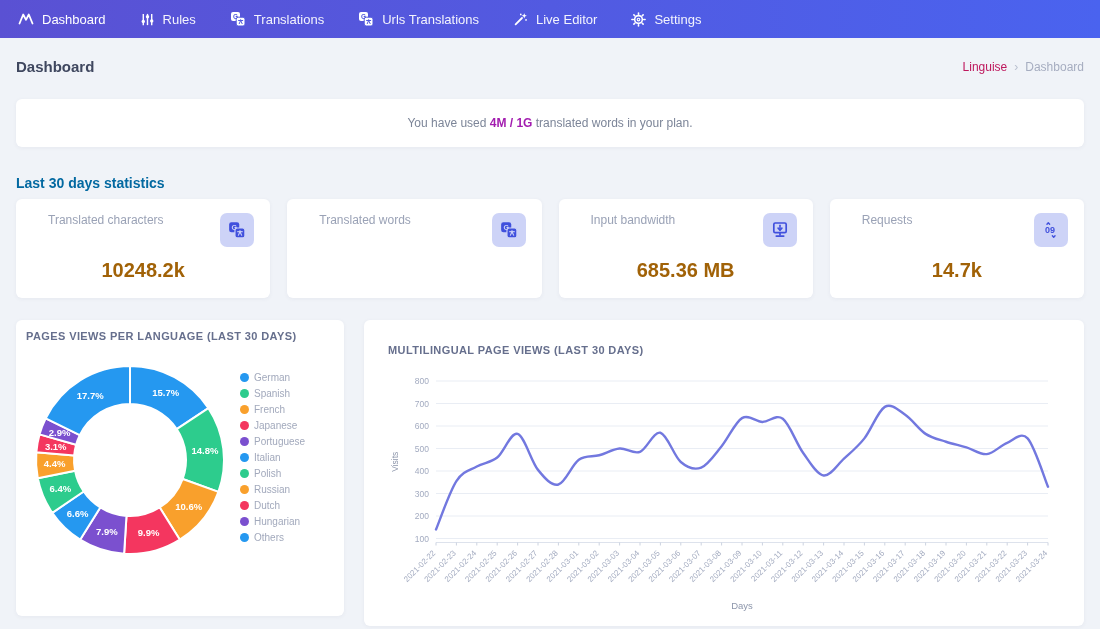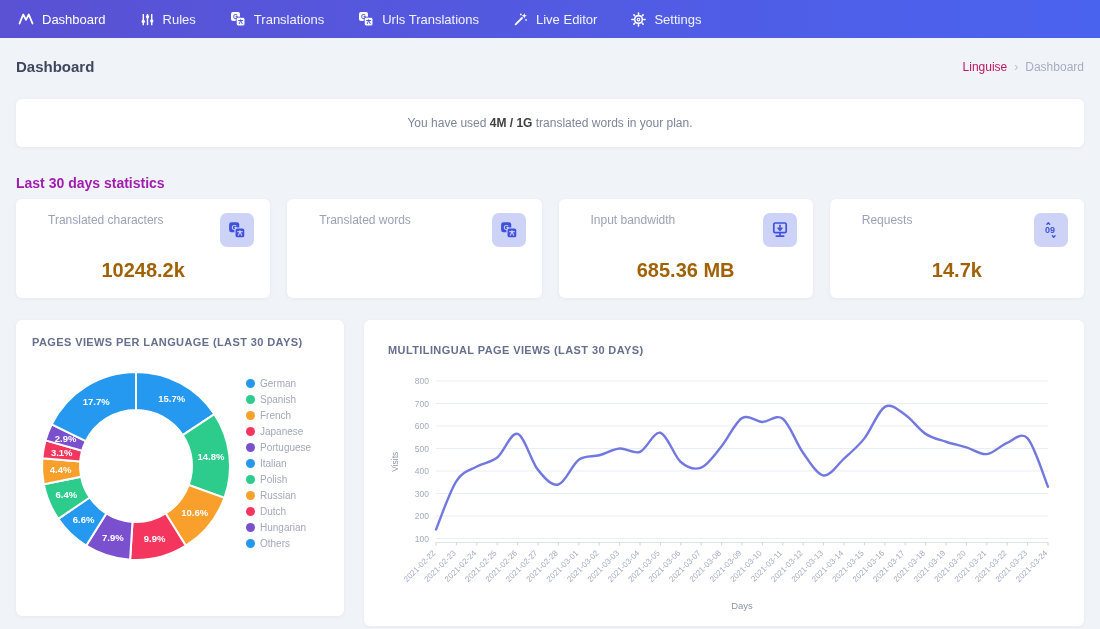--- a/index.html
+++ b/index.html
@@ -22,35 +22,35 @@
   .breadcrumb { font-size:12px; display:flex; align-items:center; gap:7px; }
   .breadcrumb .bc-link { color:#be185d; text-decoration:none; cursor:pointer; }
   .breadcrumb .bc-sep { color:#b9c0cf; }
   .breadcrumb .bc-current { color:#a6adc0; }
 
   .card { background:#ffffff; border-radius:6px; box-shadow:0 1px 4px rgba(60,70,110,.06); }
 
   
   .notice-card { margin-top:24px; height:48px; display:flex; align-items:center; justify-content:center; }
   .notice-text { font-size:12px; color:#7c8598; }
-  .notice-text b { color:#404040; }
+  .notice-text b { color:#a21caf; }
 
   
-  .section-title { margin-top:28px; font-size:14px; font-weight:bold; color:#a21caf; }
+  .section-title { margin-top:28px; font-size:14px; font-weight:bold; color:#0369a1; }
   .stats-row { display:flex; gap:17px; margin-top:8px; }
   .stat-card { flex:1; height:99px; padding:14px 32px; position:relative; }
   .stat-label { font-size:12px; color:#9aa2b6; }
   .stat-value { margin-top:32px; text-align:center; font-size:20px; font-weight:bold; color:#a16207; }
   .stat-icon-tile { position:absolute; top:14px; right:16px; width:34px; height:34px;
                     border-radius:7px; background:#cdd3f7; color:#4050dd;
                     display:flex; align-items:center; justify-content:center; --tile:#cdd3f7; }
 
   
   .charts-row { display:flex; gap:20px; margin-top:22px; align-items:flex-start; }
-  .chart-card-left { width:344px; height:296px; padding:16px; }
+  .chart-card-left { width:344px; height:296px; padding:10px; }
   .chart-card-right { flex:1; height:306px; padding:24px; }
   .chart-title { font-size:11px; font-weight:bold; letter-spacing:.4px; color:#666f8d; text-transform:uppercase; }
   .donut-wrap { display:flex; margin-top:14px; }
   .donut-area svg { display:block; }
   .donut-legend { margin-top:16px; margin-left:6px; display:flex; flex-direction:column; gap:5px; }
   .legend-item { display:flex; align-items:center; gap:5px; font-size:10px; color:#a2a9bc; cursor:pointer; }
   .legend-dot { width:9px; height:9px; border-radius:50%; flex:0 0 auto; }
   .line-wrap { margin-top:10px; }
   .line-wrap svg { display:block; }
 </style>

